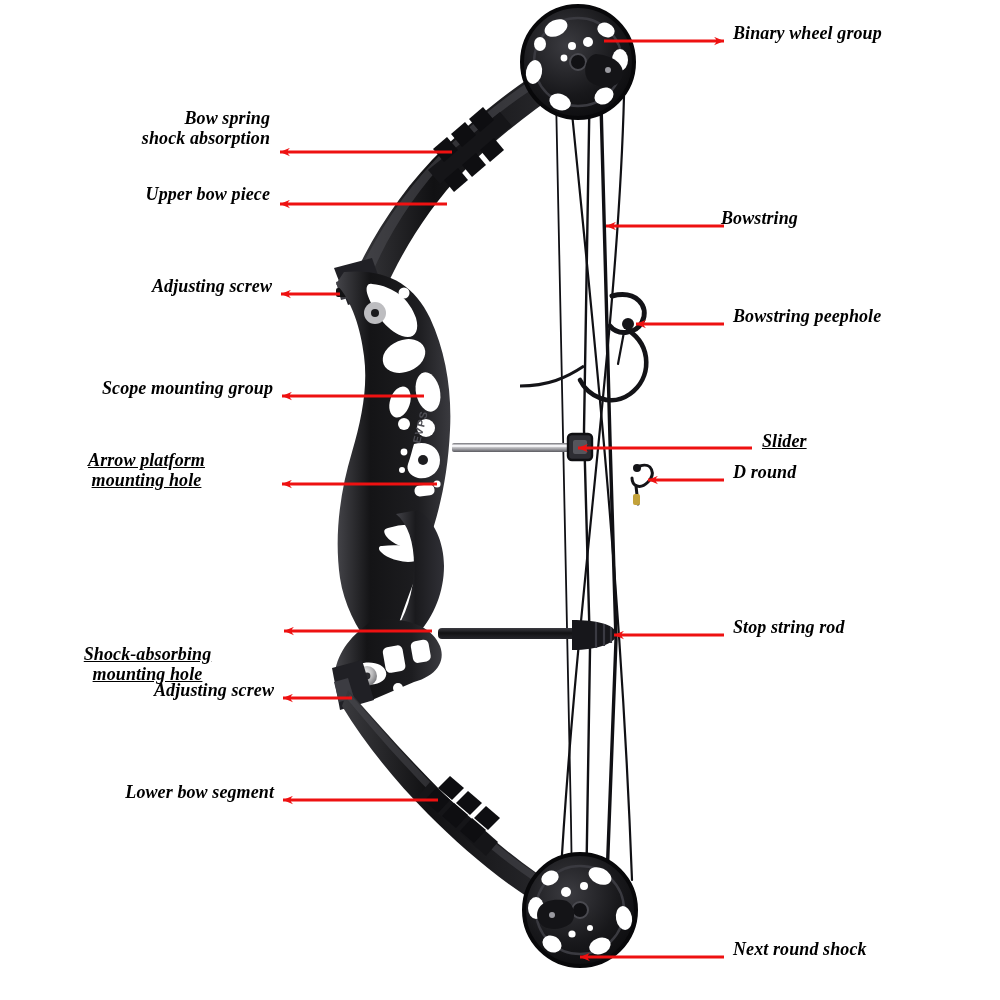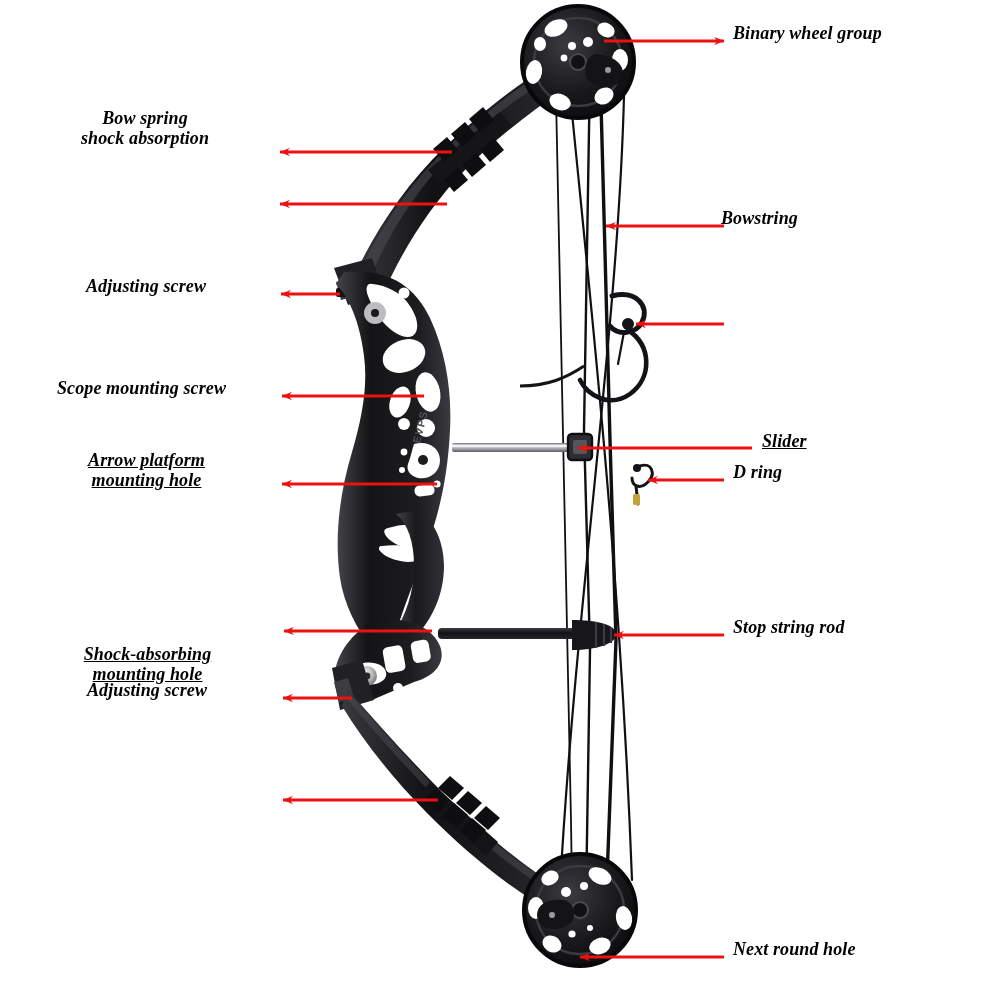--- a/index.html
+++ b/index.html
@@ -17,21 +17,21 @@
     position:absolute;
     font-family:"Liberation Serif","DejaVu Serif",serif;
     font-weight:bold;
     font-style:italic;
     color:#000000;
     font-size:18px;
     line-height:1.12;
     white-space:pre-line;
     letter-spacing:0.1px;
   }
-  .label.left{text-align:center;}
+  .label.left{text-align:right;}
   .label.left.center{text-align:center;text-decoration:underline;}
   .label.right{text-align:left;}
 </style>
 </head>
 <body>
 
 <div id="stage">
 
   <svg id="diagram" viewBox="0 0 1000 1000" xmlns="http://www.w3.org/2000/svg">
     <defs>
@@ -306,38 +306,41 @@
       <line x1="438" y1="800" x2="283" y2="800" marker-end="url(#arrowhead-left)"></line>
       <line x1="580" y1="957" x2="724" y2="957" transform="rotate(180 652 957)" marker-end="url(#arrowhead-right)"></line>
     </g>
   </svg>
 
   <div class="label right" style="left:733px; top:23px;">Binary wheel group</div>
 
   <div class="label left" style="left:20px; top:108px; width:250px;">Bow spring
 shock absorption</div>
 
+  <div class="label left" style="left:20px; top:184px; width:250px;">Upper bow piece</div>
 
   <div class="label right" style="left:721px; top:208px;">Bowstring</div>
 
   <div class="label left" style="left:20px; top:276px; width:252px;">Adjusting screw</div>
 
-
-  <div class="label left" style="left:10px; top:378px; width:263px;">Scope mounting screw</div>
+  <div class="label right" style="left:733px; top:306px;">Bowstring peephole</div>
+
+  <div class="label left" style="left:10px; top:378px; width:263px;">Scope mounting group</div>
 
   <div class="label right" style="left:762px; top:431px;text-decoration:underline;">Slider</div>
 
   <div class="label left center" style="left:20px; top:450px; width:253px;">Arrow platform
 mounting hole</div>
 
-  <div class="label right" style="left:733px; top:462px;">D ring</div>
+  <div class="label right" style="left:733px; top:462px;">D round</div>
 
   <div class="label left center" style="left:20px; top:597px; width:255px;margin-top:47px;">Shock-absorbing
 mounting hole</div>
 
   <div class="label right" style="left:733px; top:617px;font-style:italic;">Stop string rod</div>
 
   <div class="label left" style="left:20px; top:680px; width:254px;">Adjusting screw</div>
 
-
-  <div class="label right" style="left:733px; top:939px;">Next round hole</div>
+  <div class="label left" style="left:10px; top:782px; width:264px;">Lower bow segment</div>
+
+  <div class="label right" style="left:733px; top:939px;">Next round shock</div>
 
 </div>
 
 </body></html>

